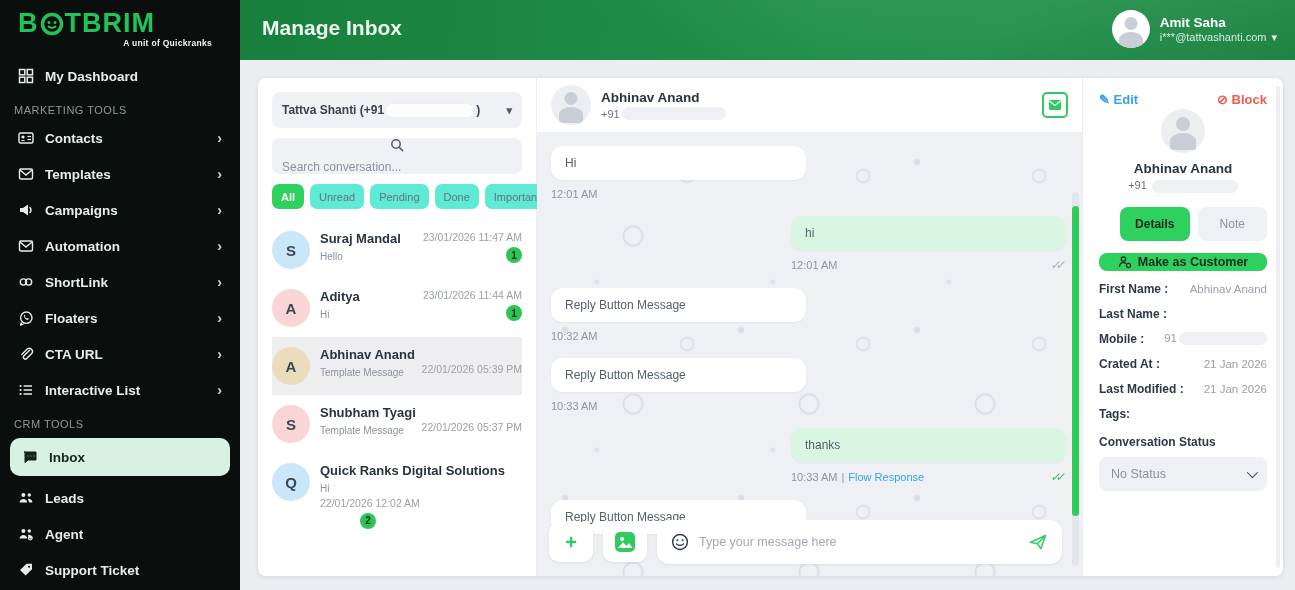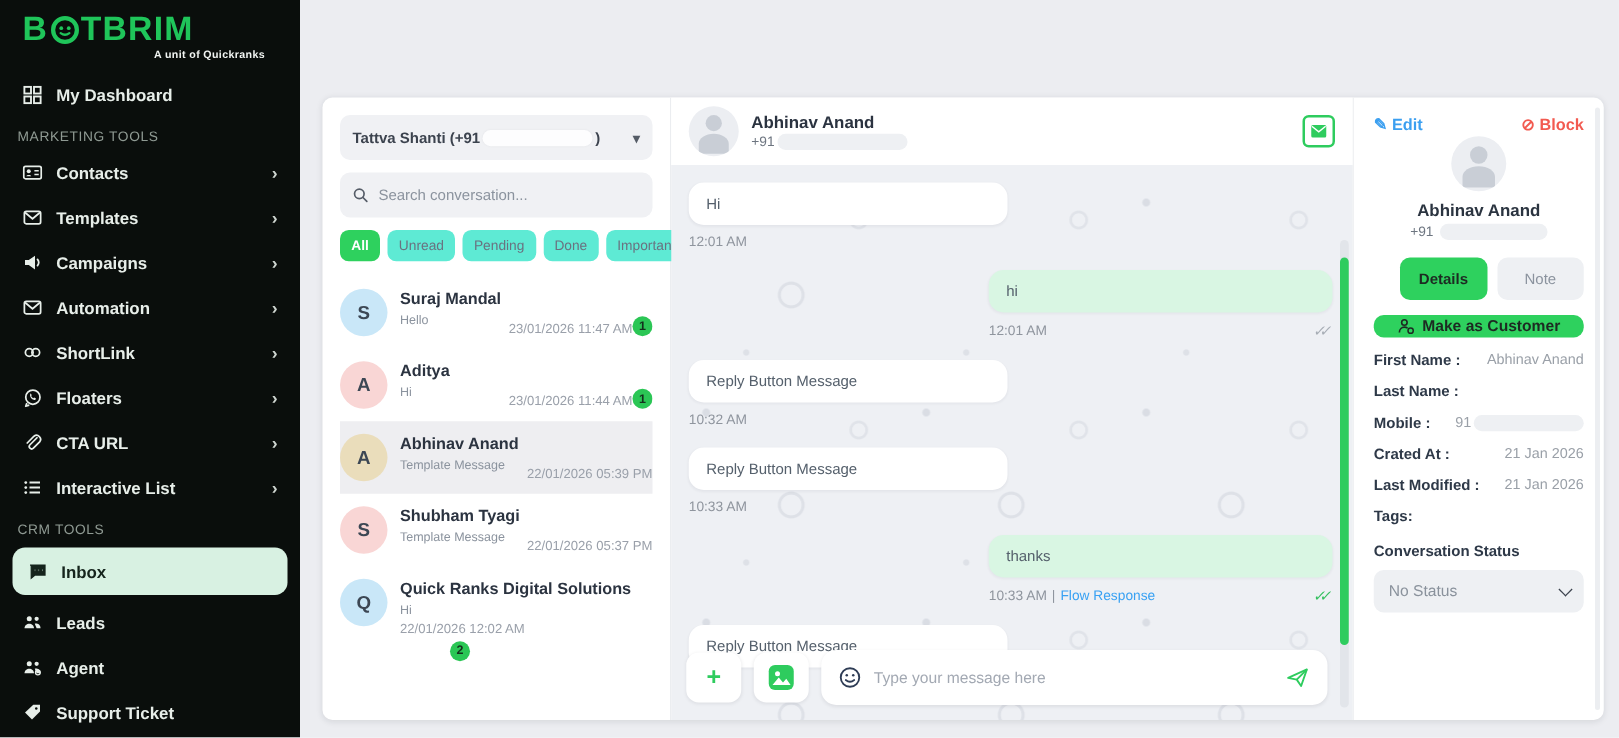--- a/index.html
+++ b/index.html
@@ -36,36 +36,36 @@
   .content { position:absolute; left:240px; top:60px; width:1055px; height:530px; background:#ecedf1; }
   .card { position:absolute; left:18px; top:18px; width:1025px; height:498px; background:#fff; border-radius:8px; box-shadow:0 1px 5px rgba(20,30,40,.10); display:flex; overflow:hidden; }
 
   
   .conv-col { width:279px; border-right:1px solid #ebedf0; padding:14px; display:flex; flex-direction:column; }
   .acct-select { height:36px; background:#f0f1f4; border-radius:8px; display:flex; align-items:center; padding:0 10px; font-size:12px; font-weight:bold; color:#3c434e; cursor:pointer; }
   .acct-caret { margin-left:auto; color:#555c66; font-size:11px; }
   .pill { display:inline-block; height:13px; border-radius:7px; vertical-align:middle; }
   .pill.white { background:#fdfdfe; box-shadow:0 0 2px rgba(0,0,0,.06); width:88px; margin:0 2px; }
   .pill.grey  { background:#eef0f3; }
-  .searchbox { margin-top:10px; height:36px; background:#f0f1f4; border-radius:8px; display:flex; align-items:center; gap:8px; padding:0 10px; }
+  .searchbox { margin-top:10px; height:36px; background:#f0f1f4; border-radius:8px; display:flex; align-items:center; gap:8px; padding:0 10px;flex-direction:column; }
   .searchbox input { border:none; outline:none; background:transparent; font-size:12px; color:#4a525e; width:100%; font-family:inherit; }
   .searchbox input::placeholder { color:#8b939e; }
   .chips { margin-top:10px; display:flex; gap:6px; }
   .chip { height:25px; padding:0 9px; border-radius:7px; background:#5eead4; color:#6a7280; font-size:11px; display:flex; align-items:center; cursor:pointer; white-space:nowrap; }
   .chip.on { background:#2ed15e; color:#fff; font-weight:bold; }
   .conv-list { margin-top:12px; flex:1; overflow:hidden; }
   .citem { display:flex; gap:10px; padding:10px 0; cursor:pointer; }
   .citem.sel { background:#eeeef1; margin:0 -14px; padding:10px 14px; }
   .cavatar { width:38px; height:38px; border-radius:50%; display:flex; align-items:center; justify-content:center; font-size:15px; font-weight:bold; color:#3c4754; flex:0 0 38px; }
   .av-blue { background:#c9e7f8; } .av-pink { background:#f9d6d5; } .av-tan { background:#eaddbb; }
   .cmain { flex:1; min-width:0; }
   .cname { font-size:13px; font-weight:bold; color:#2b3340; line-height:1.3; white-space:nowrap; }
   .cprev { font-size:10px; color:#8b939e; margin-top:3px; }
   .ctime-under { font-size:10.5px; color:#9aa0aa; margin-top:3px; }
-  .cside { display:flex; align-items:flex-end; font-size:10.5px; color:#9aa0aa; white-space:nowrap; }
+  .cside { display:flex; flex-direction:column; align-items:flex-end; font-size:10.5px; color:#9aa0aa; white-space:nowrap; }
   .cside .low { margin-top:16px; }
   .badge { margin-top:4px; width:16px; height:16px; border-radius:50%; background:#2bc655; color:#14301d; font-size:10px; font-weight:bold; display:flex; align-items:center; justify-content:center; }
   .badge.center { align-self:center; margin-left:40px; }
 
   
   .chat-col { width:546px; border-right:1px solid #ebedf0; position:relative; }
   .chat-head { height:54px; display:flex; align-items:center; gap:10px; padding:0 14px; background:#fff; }
   .chat-avatar { width:40px; height:40px; border-radius:50%; background:#eceef2; position:relative; overflow:hidden; }
   .chat-title { font-size:13.5px; font-weight:bold; color:#2b3340; }
   .chat-phone { font-size:11px; color:#6d7580; margin-top:2px; display:flex; align-items:center; }
@@ -258,20 +258,36 @@
       <div class="nav-item">
         <svg width="16" height="16" viewBox="0 0 16 16">
           <path d="M8.6 1.8H14v5.4L7.6 13.6 2 8 8.6 1.8z" fill="#e7eee9"></path>
           <circle cx="11" cy="4.8" r="1" fill="#0a0e0c"></circle>
         </svg>
         <span>Support Ticket</span>
       </div>
     </nav>
   </aside>
 
+  <header class="topbar">
+    <h1>Manage Inbox</h1>
+    <div class="userbox">
+      <div class="user-avatar">
+        <div class="sil-head"></div>
+          <div class="sil-body"></div>
+      </div>
+      <div>
+        <div class="user-name">Amit Saha</div>
+        <div class="user-email">
+          <span>i***@tattvashanti.com</span>
+          <span class="user-caret">▾</span>
+        </div>
+      </div>
+    </div>
+  </header>
 
   <main class="content">
     <div class="card">
 
       <section class="conv-col">
         <div class="acct-select">
           <span>Tattva Shanti (+91</span>
           <span class="pill white"></span>
           <span>)</span>
           <span class="acct-caret">▾</span>

